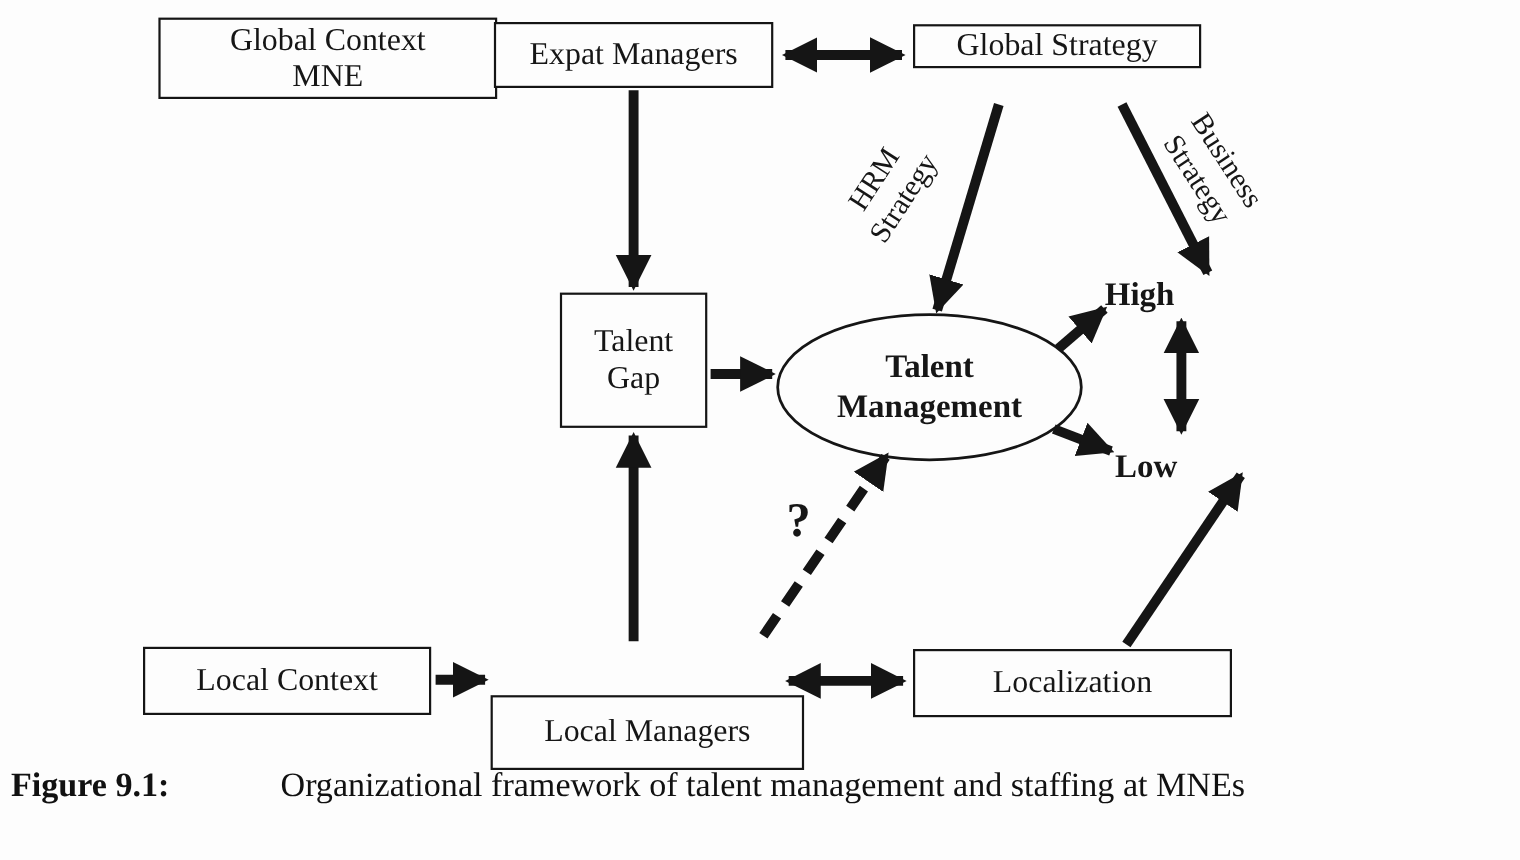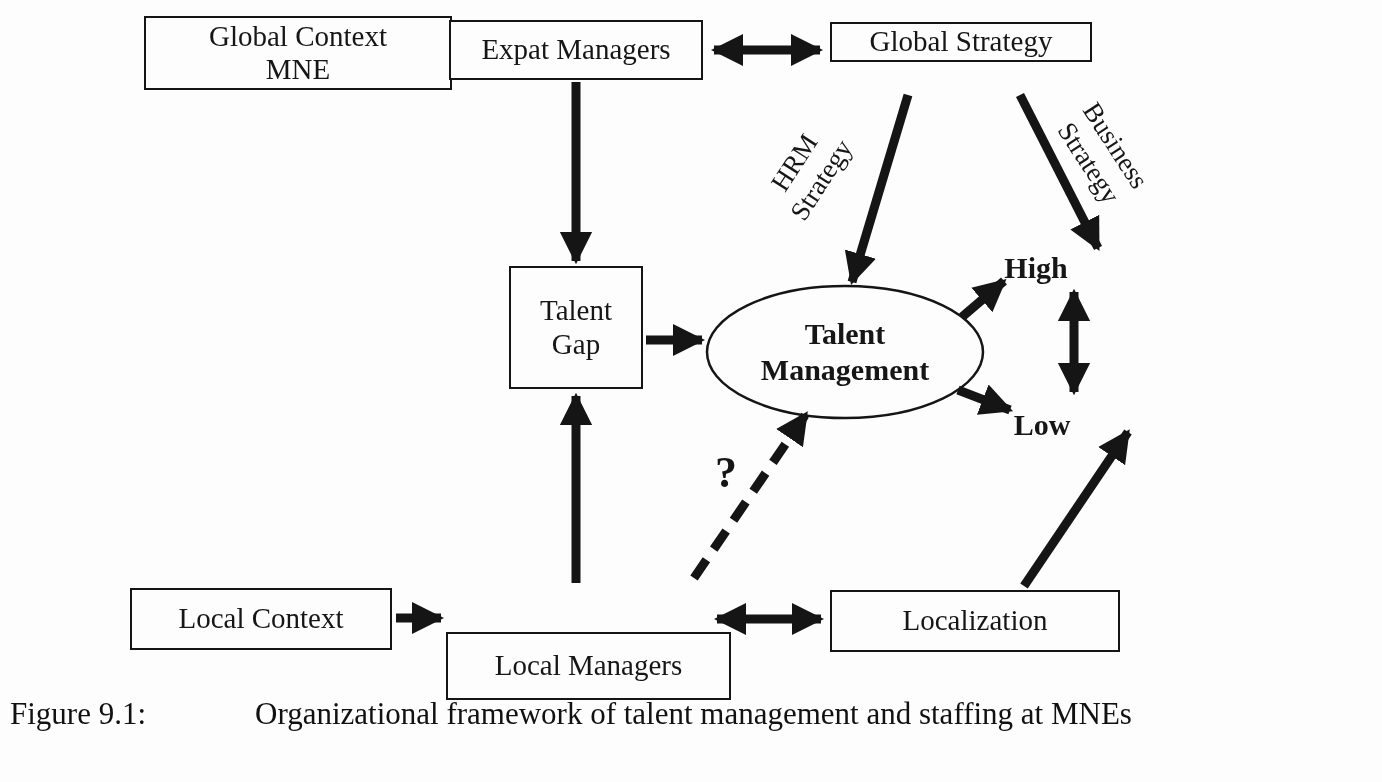--- a/index.html
+++ b/index.html
@@ -47,21 +47,21 @@
   .rot{transform-origin:center center;}
   .qmark{font-size:44px;font-weight:bold;}
   .caption{
     position:absolute;
     left:10px;top:694px;width:1365px;
     display:flex;
     font-size:31px;
     line-height:1.3;
     color:#111111;
   }
-  .cap-prefix{flex:0 0 245px;}
+  .cap-prefix{flex:0 0 245px;font-weight:bold;}
   .cap-body{flex:1;}
   .cap-line{display:block;}
 </style>
 </head>
 <body>
 
 <div class="stage">
 
   <svg class="arrow-layer" viewBox="0 0 1382 782">
     <defs>

